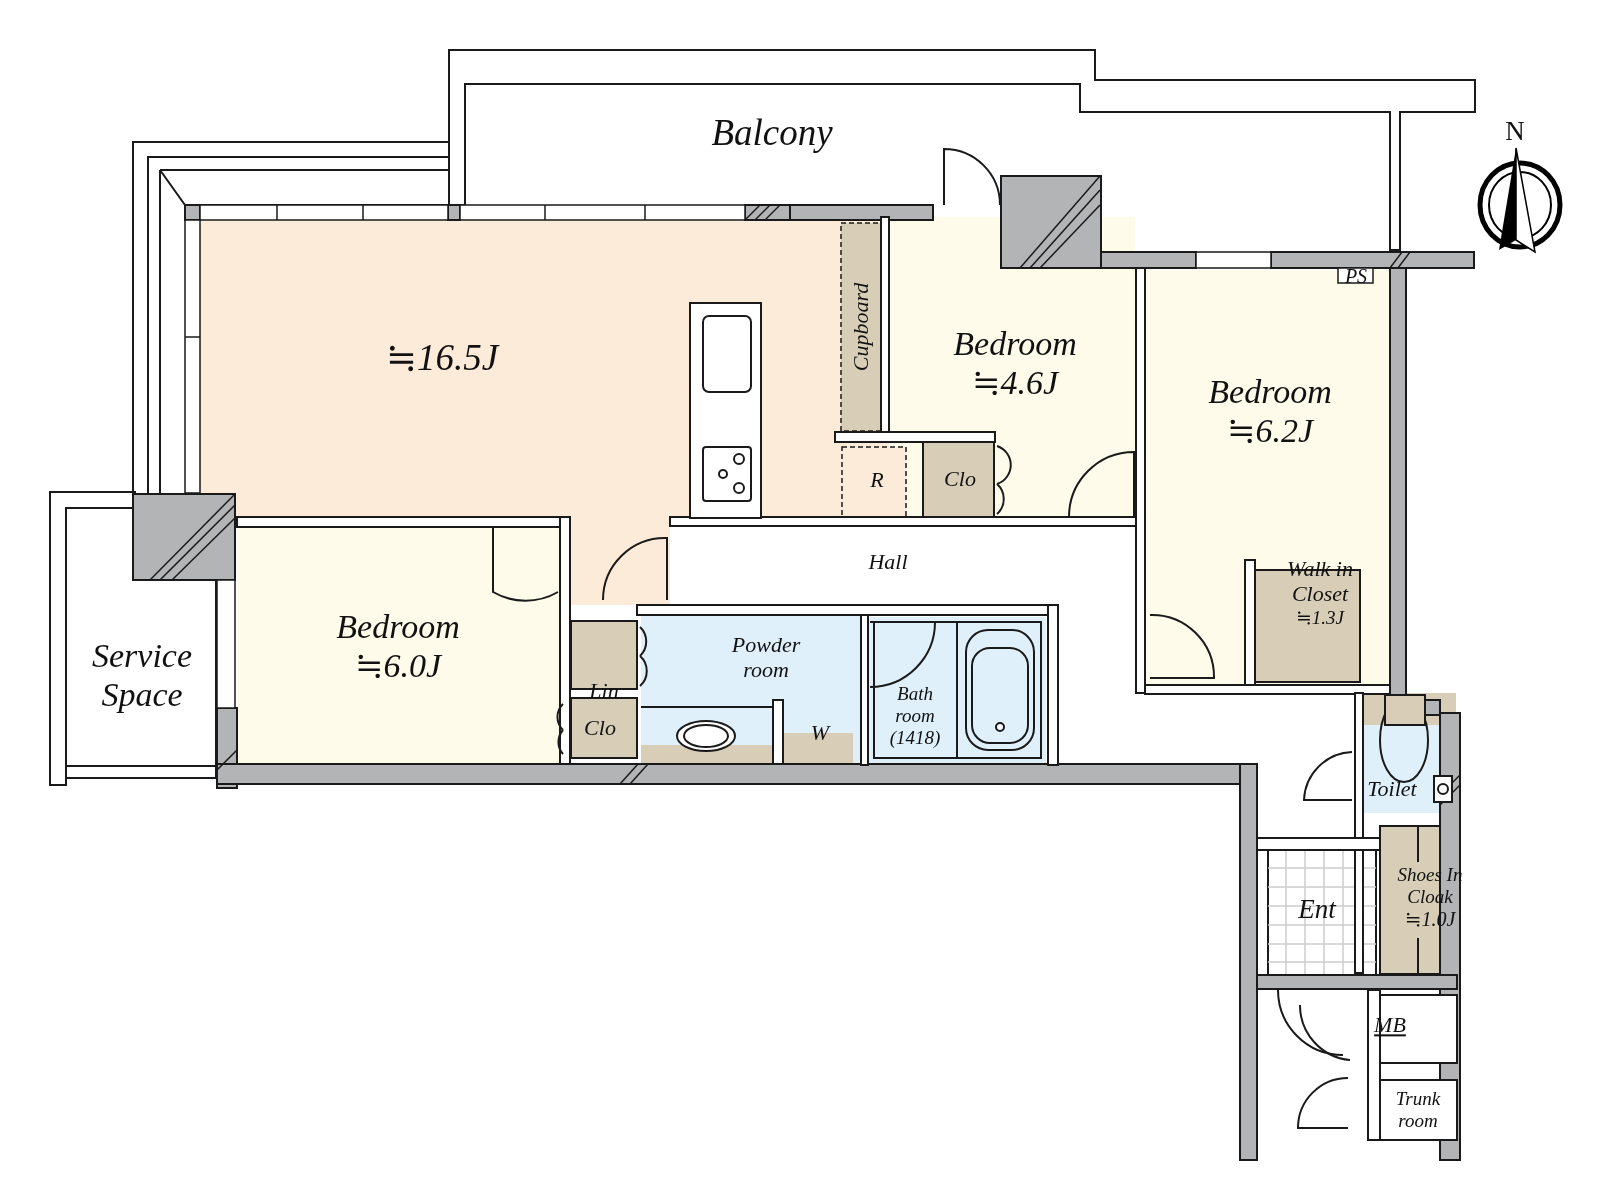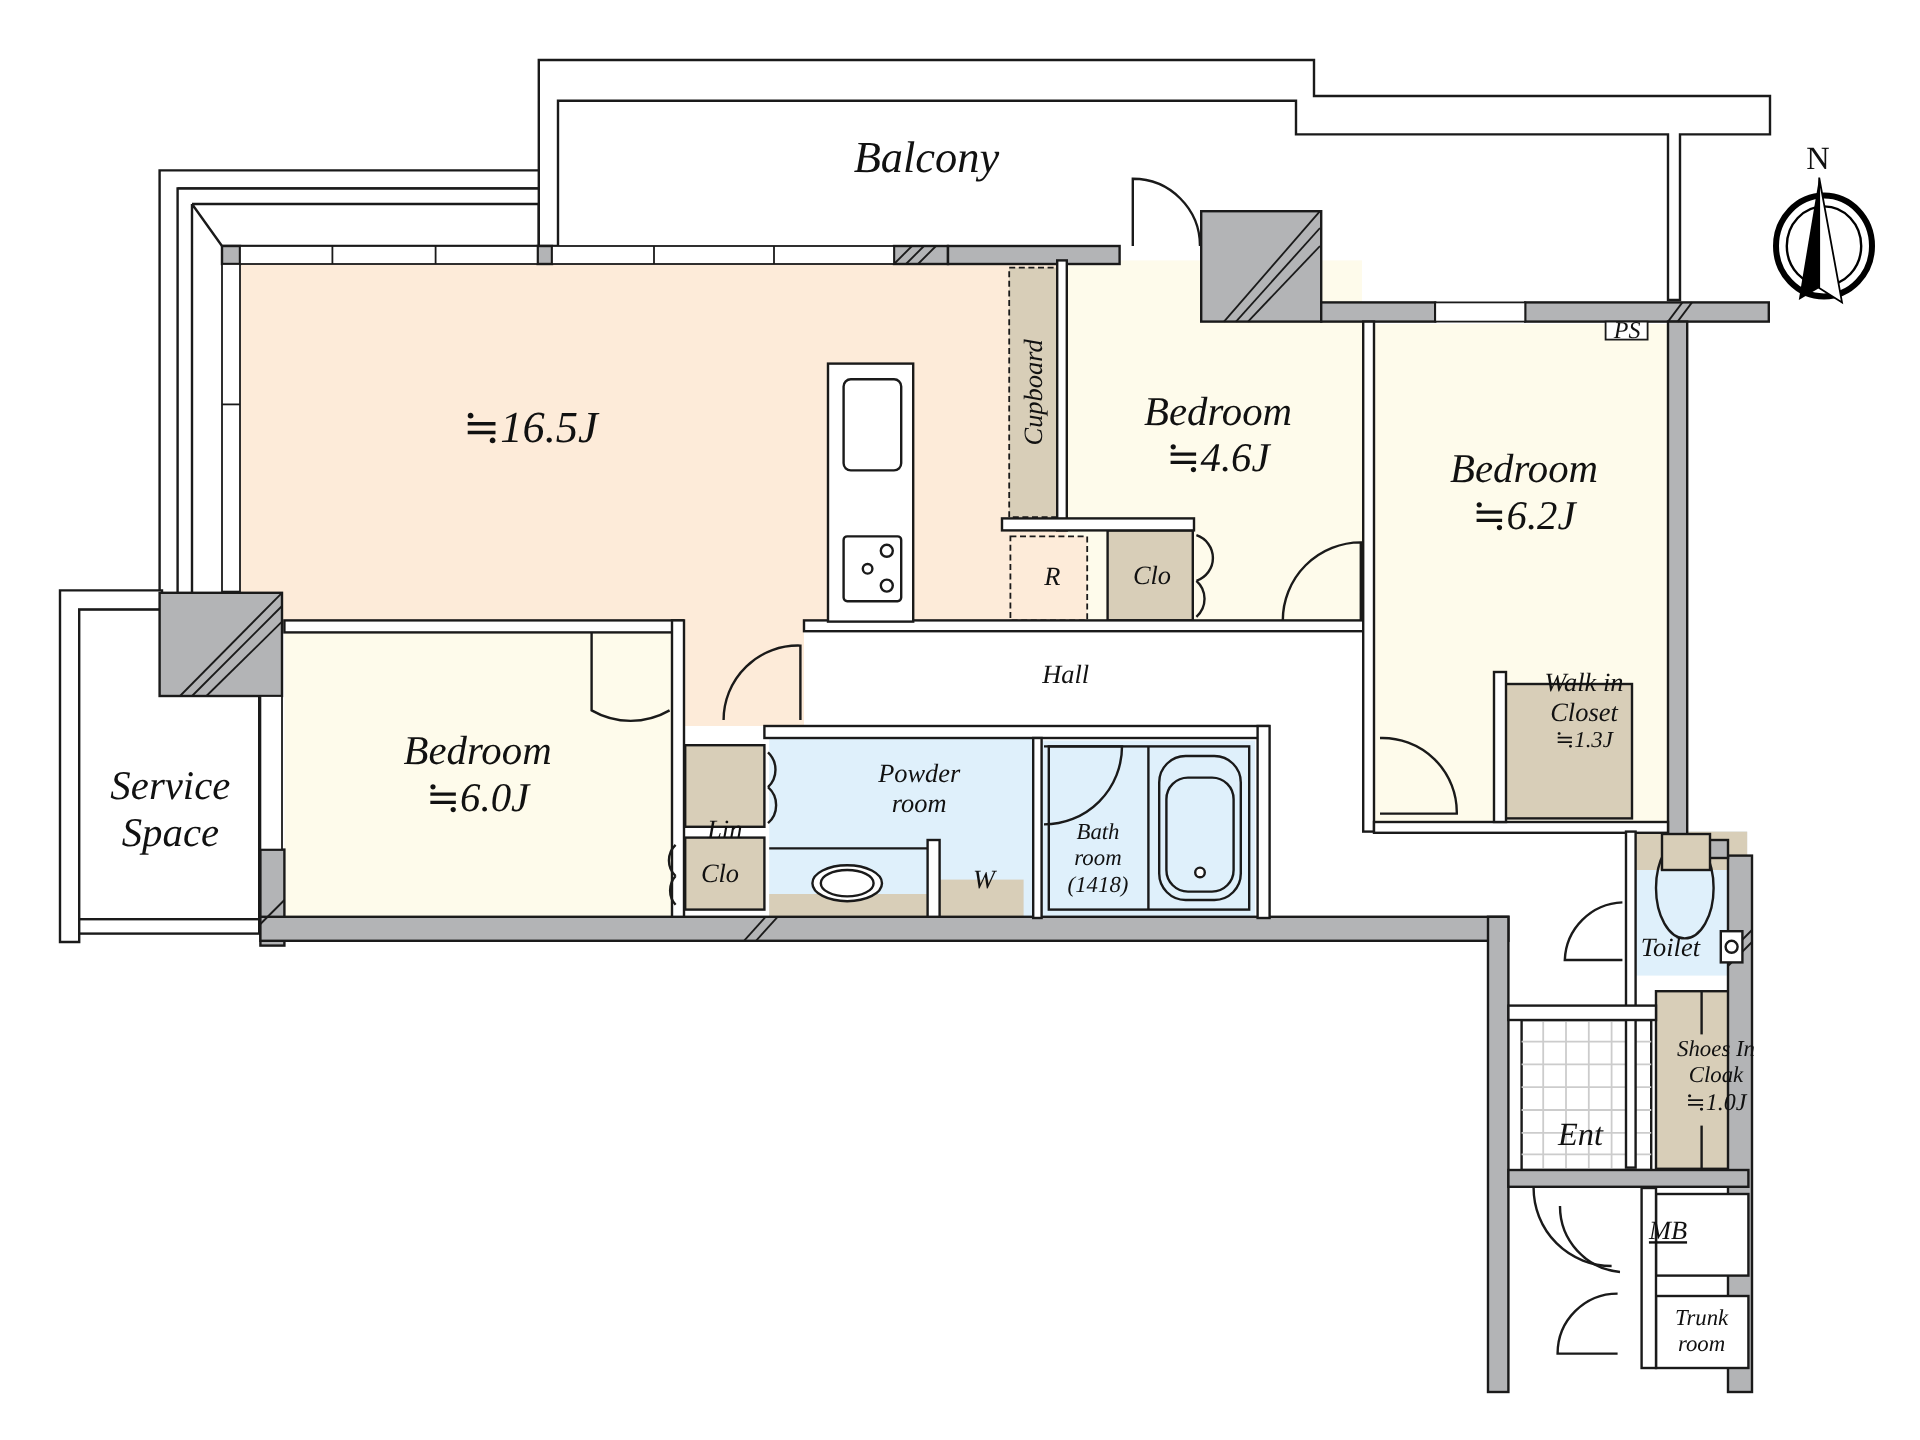--- a/index.html
+++ b/index.html
@@ -249,21 +249,21 @@
 </div>
 <div class="lbl s" style="left:820px;top:733px;">W</div>
 
 <div class="lbl xs" style="left:915px;top:716px;">
   <span class="area">Bath</span>
   <span class="area">room</span>
   <span class="area">(1418)</span>
 </div>
 
 <div class="lbl s" style="left:1392px;top:789px;">Toilet</div>
-<div class="lbl m" style="left:1317px;top:910px;margin-top:36px;">Ent</div>
+<div class="lbl m" style="left:1317px;top:910px;">Ent</div>
 
 <div class="lbl xs" style="left:1418px;top:897px;margin-left:12px;">
   <span class="area">Shoes In</span>
   <span class="area">Cloak</span>
   <span class="area xxs">≒1.0J</span>
 </div>
 
 <div class="lbl s" style="left:1390px;top:1025px;text-decoration:underline;">MB</div>
 <div class="lbl xs" style="left:1418px;top:1110px;">
   <span class="area">Trunk</span>

